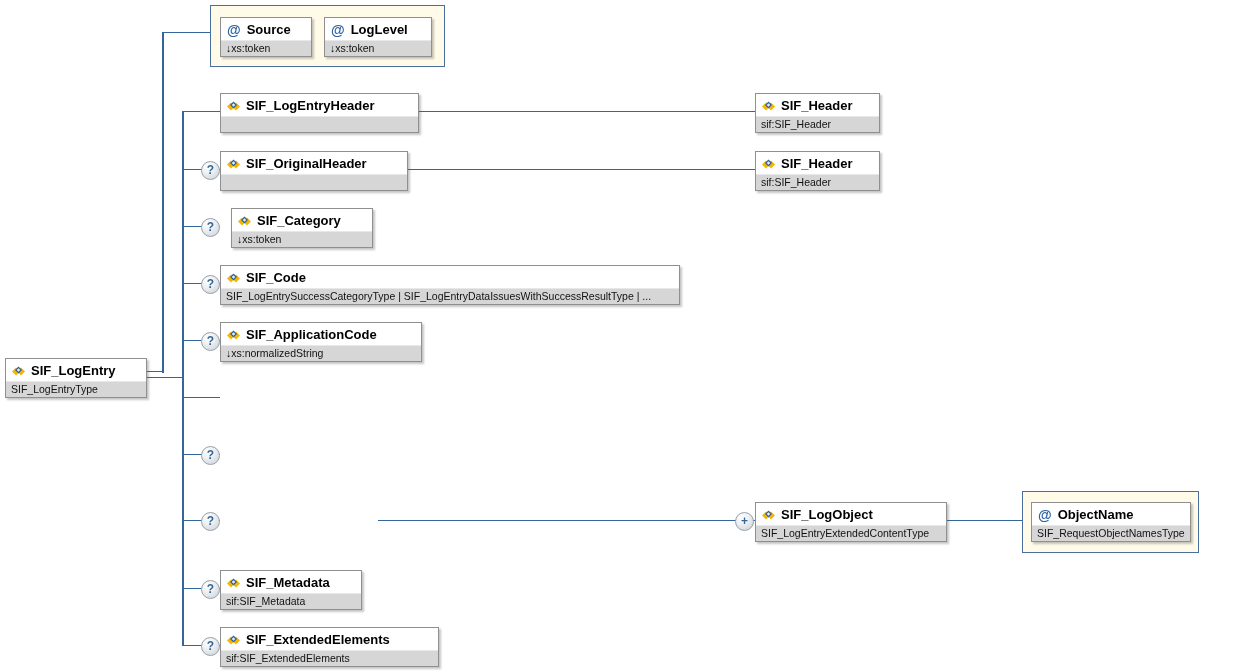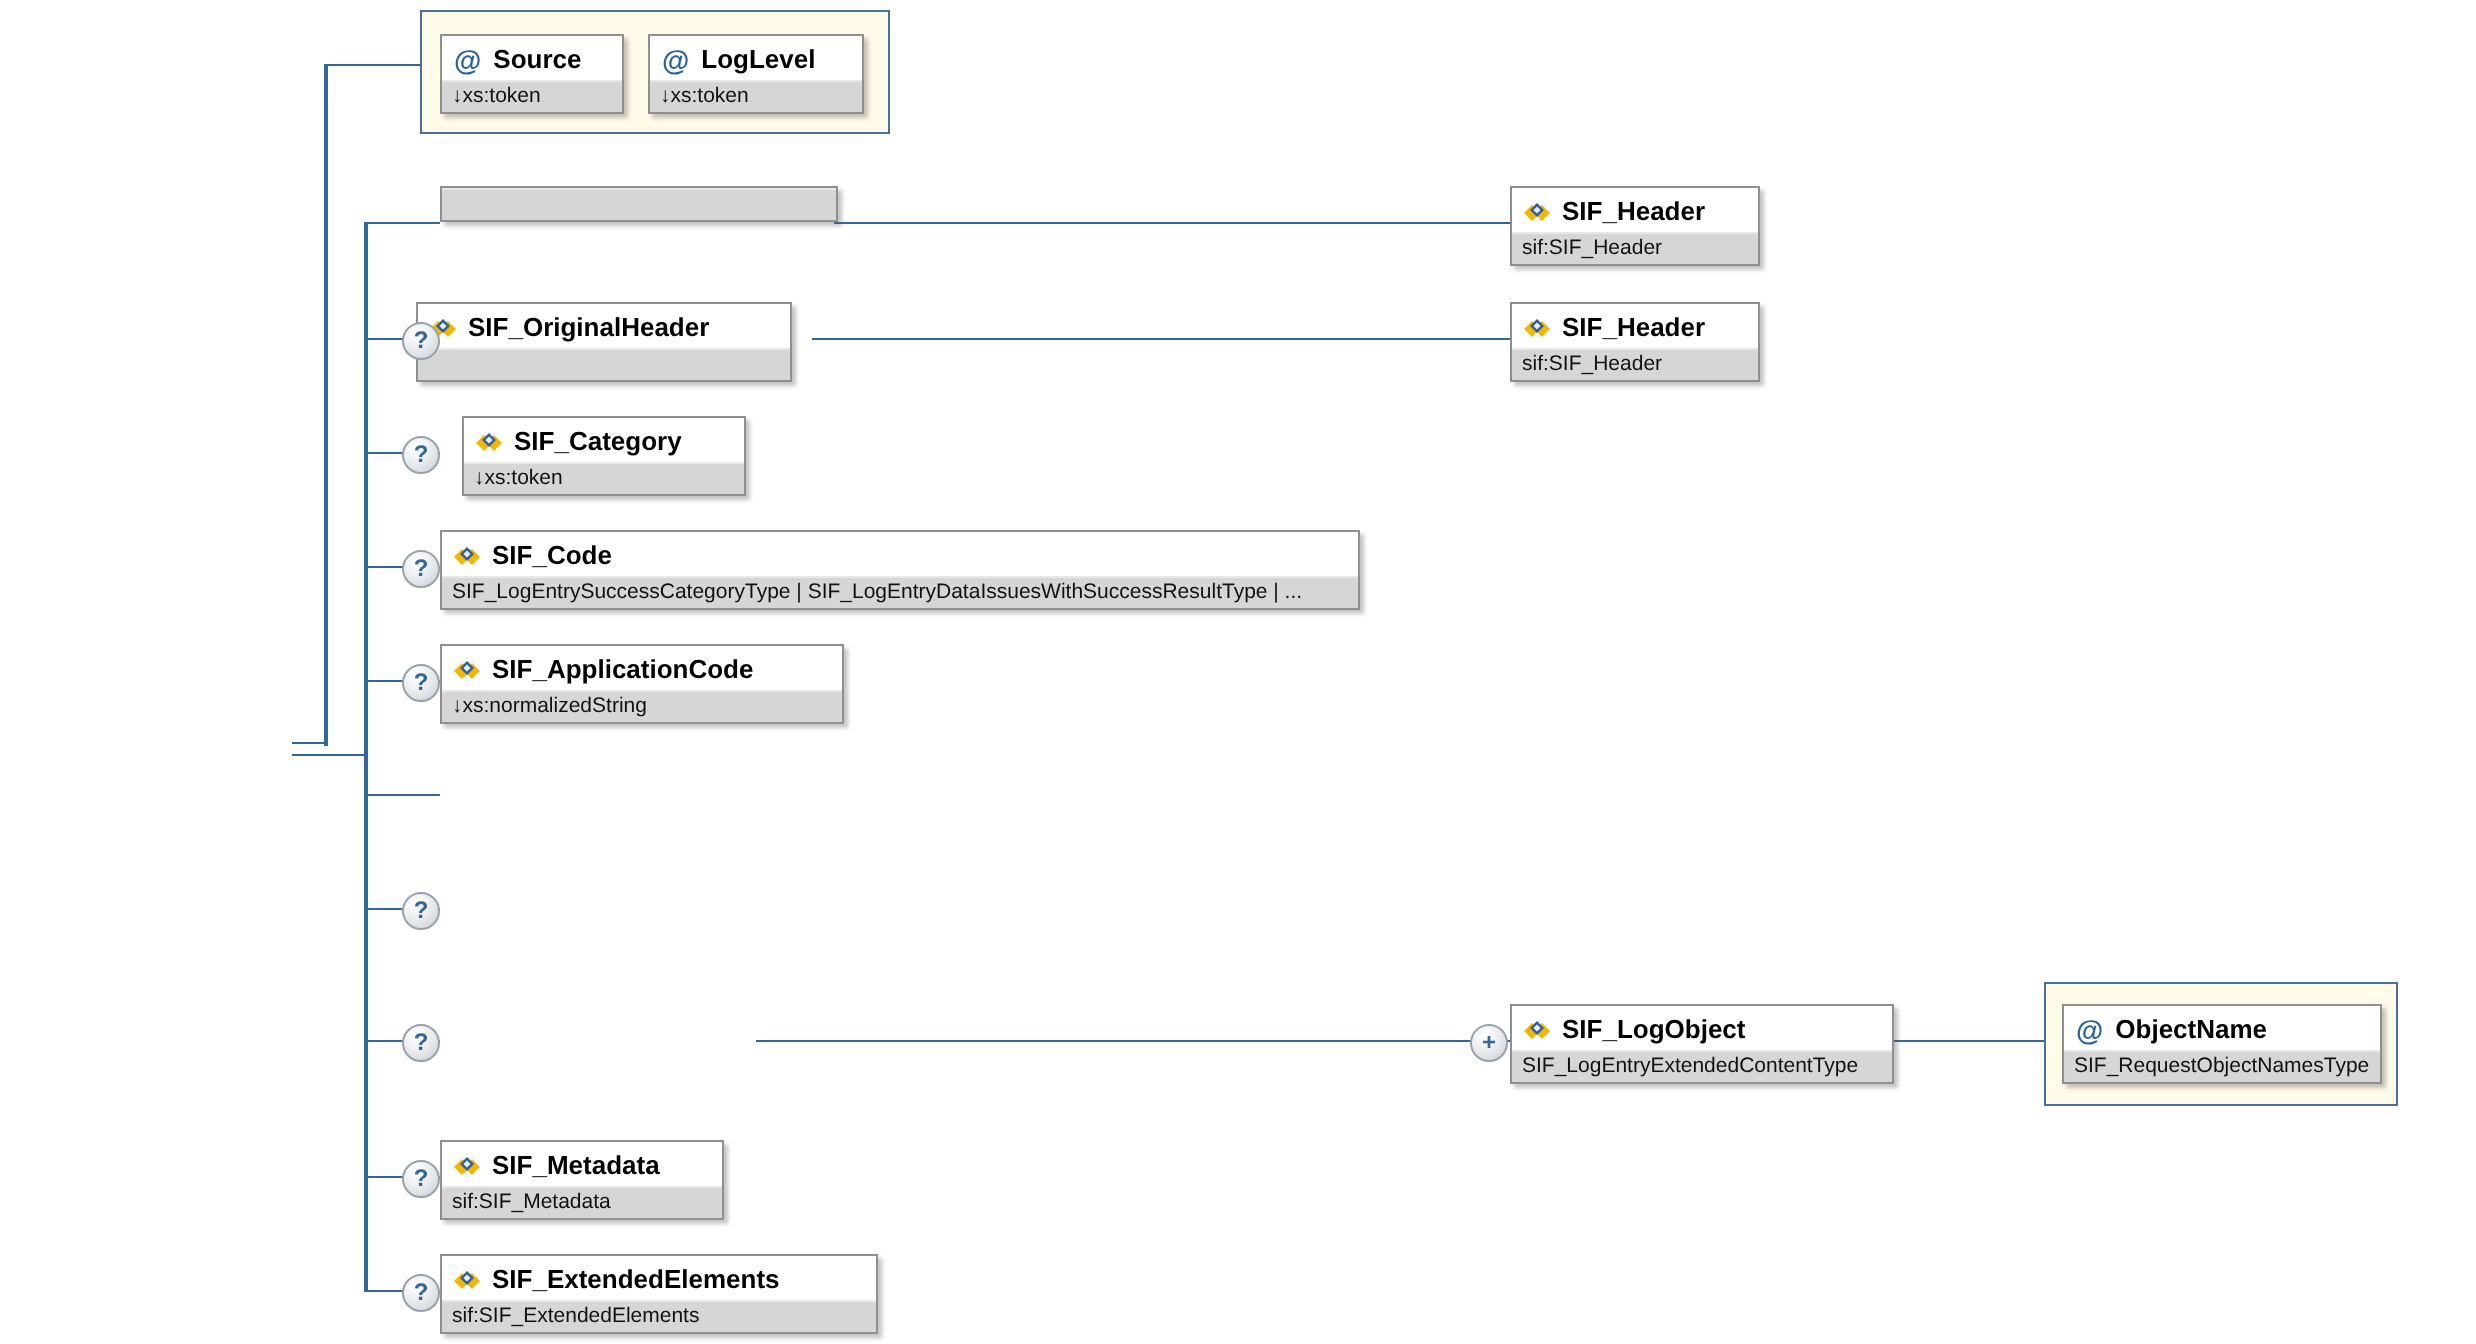--- a/index.html
+++ b/index.html
@@ -65,43 +65,66 @@
   <div class="badge" style="left:201px;top:218px">?</div>
   <div class="badge" style="left:201px;top:275px">?</div>
   <div class="badge" style="left:201px;top:332px">?</div>
   <div class="badge" style="left:201px;top:446px">?</div>
   <div class="badge" style="left:201px;top:512px">?</div>
   <div class="badge" style="left:201px;top:580px">?</div>
   <div class="badge" style="left:201px;top:637px">?</div>
 
   <div class="badge" style="left:735px;top:512px">+</div>
 
+  <div class="node" style="left:5px;top:358px;width:140px">
+    <div class="title">
+      <span class="el-icon">
+        <svg width="13" height="11" viewBox="0 0 13 11">
+          <polygon points="0,5.5 4,1.5 8,5.5 4,9.5" fill="#f2b705"></polygon>
+          <polygon points="5,5.5 9,1.5 13,5.5 9,9.5" fill="#f2b705"></polygon>
+          <polygon points="3,4 6.5,0.5 10,4 6.5,7.5" fill="#2e5e9e"></polygon>
+          <polygon points="4.7,4 6.5,2.2 8.3,4 6.5,5.8" fill="#e9eef5"></polygon>
+        </svg>
+      </span>
+      <span>SIF_LogEntry</span>
+    </div>
+    <div class="sub">SIF_LogEntryType</div>
+  </div>
 
   <div class="group" style="left:210px;top:5px;width:233px;height:60px">
     <div class="node" style="left:9px;top:11px;width:90px">
       <div class="title">
         <span class="at">@</span>
         <span>Source</span>
       </div>
       <div class="sub">↓xs:token</div>
     </div>
     <div class="node" style="left:113px;top:11px;width:106px">
       <div class="title">
         <span class="at">@</span>
         <span>LogLevel</span>
       </div>
       <div class="sub">↓xs:token</div>
     </div>
   </div>
 
   <div class="node" style="left:220px;top:93px;width:197px">
+    <div class="title">
+      <span class="el-icon"><svg width="13" height="11" viewBox="0 0 13 11">
+            <polygon points="0,5.5 4,1.5 8,5.5 4,9.5" fill="#f2b705"></polygon>
+            <polygon points="5,5.5 9,1.5 13,5.5 9,9.5" fill="#f2b705"></polygon>
+            <polygon points="3,4 6.5,0.5 10,4 6.5,7.5" fill="#2e5e9e"></polygon>
+            <polygon points="4.7,4 6.5,2.2 8.3,4 6.5,5.8" fill="#e9eef5"></polygon>
+          </svg></span>
+      <span>SIF_LogEntryHeader</span>
+    </div>
     <div class="sub"></div>
   </div>
 
-  <div class="node" style="left:208px;top:151px;width:186px">
+  <div class="node" style="left:220px;top:151px;width:186px">
     <div class="title">
       <span class="el-icon"><svg width="13" height="11" viewBox="0 0 13 11">
             <polygon points="0,5.5 4,1.5 8,5.5 4,9.5" fill="#f2b705"></polygon>
             <polygon points="5,5.5 9,1.5 13,5.5 9,9.5" fill="#f2b705"></polygon>
             <polygon points="3,4 6.5,0.5 10,4 6.5,7.5" fill="#2e5e9e"></polygon>
             <polygon points="4.7,4 6.5,2.2 8.3,4 6.5,5.8" fill="#e9eef5"></polygon>
           </svg></span>
       <span>SIF_OriginalHeader</span>
     </div>
     <div class="sub"></div>

